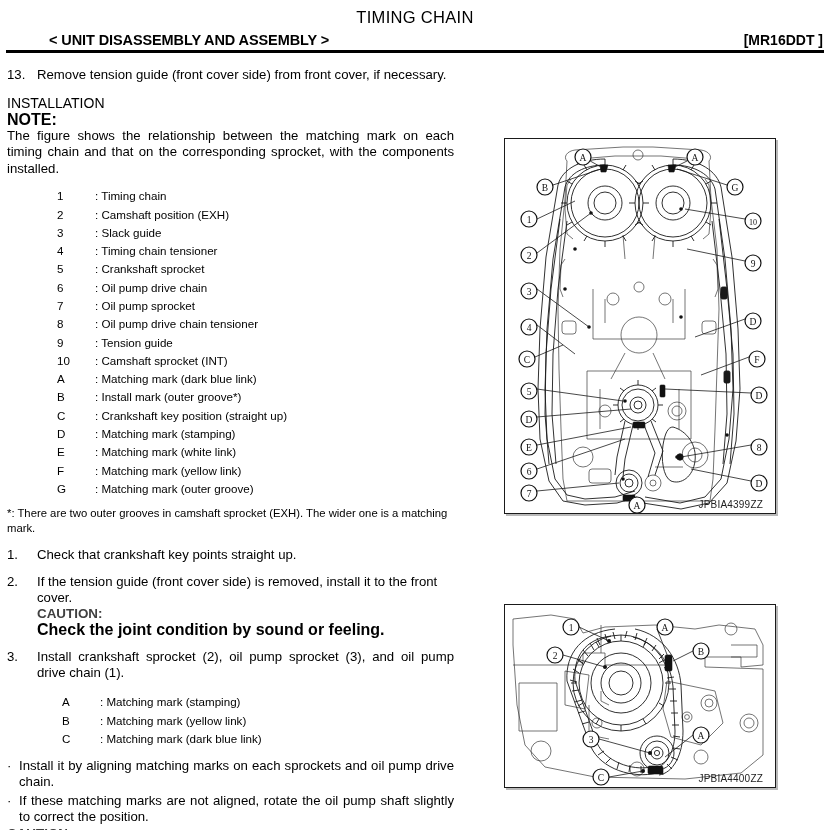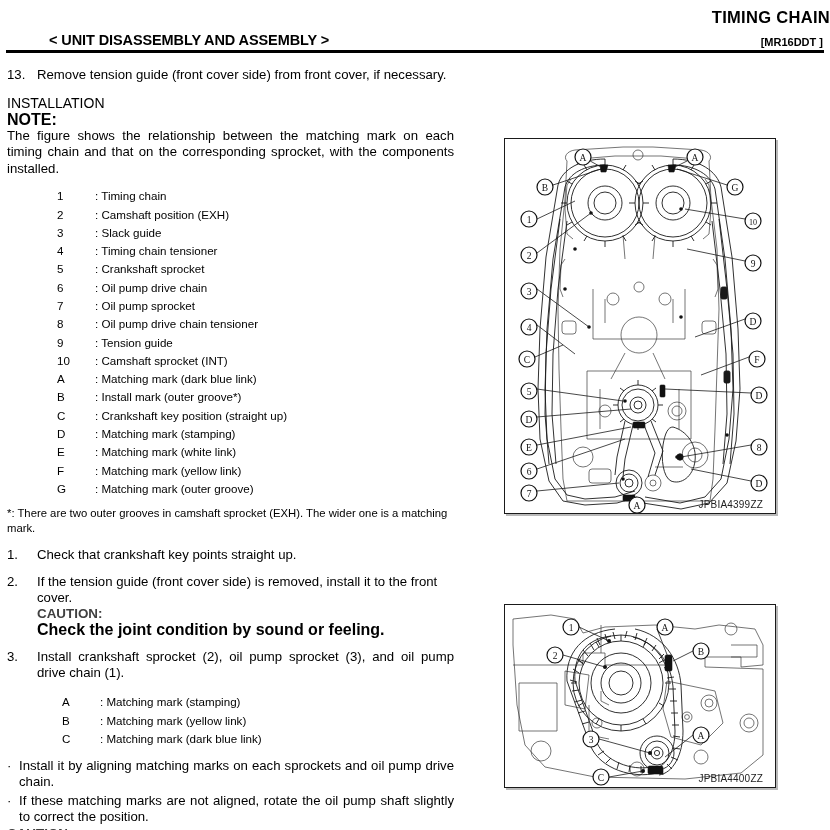--- a/index.html
+++ b/index.html
@@ -15,41 +15,41 @@
     position: relative;
     overflow: hidden;
   }
 
   
   .page-header {
     position: relative;
     height: 56px;
   }
   .doc-title {
-    text-align: right;
+    text-align: center;
     font-size: 16.5px;
-    font-weight: bold;
+    font-weight: normal;
     letter-spacing: 0.3px;
     padding-top: 8px;
   }
   .header-row {
     position: relative;
     display: flex;
     align-items: flex-end;
     justify-content: space-between;
     padding: 5px 7px 2px 7px;
   }
   .section-name {
     font-size: 14.5px;
     font-weight: bold;
     letter-spacing: -0.1px;
     margin-left: 42px;
   }
   .engine-code {
-    font-size: 11px;
+    font-size: 14px;
     font-weight: bold;
   }
   .header-rule {
     height: 2.5px;
     background: #000;
     margin: 0 6px;
   }
 
   
   .content {

